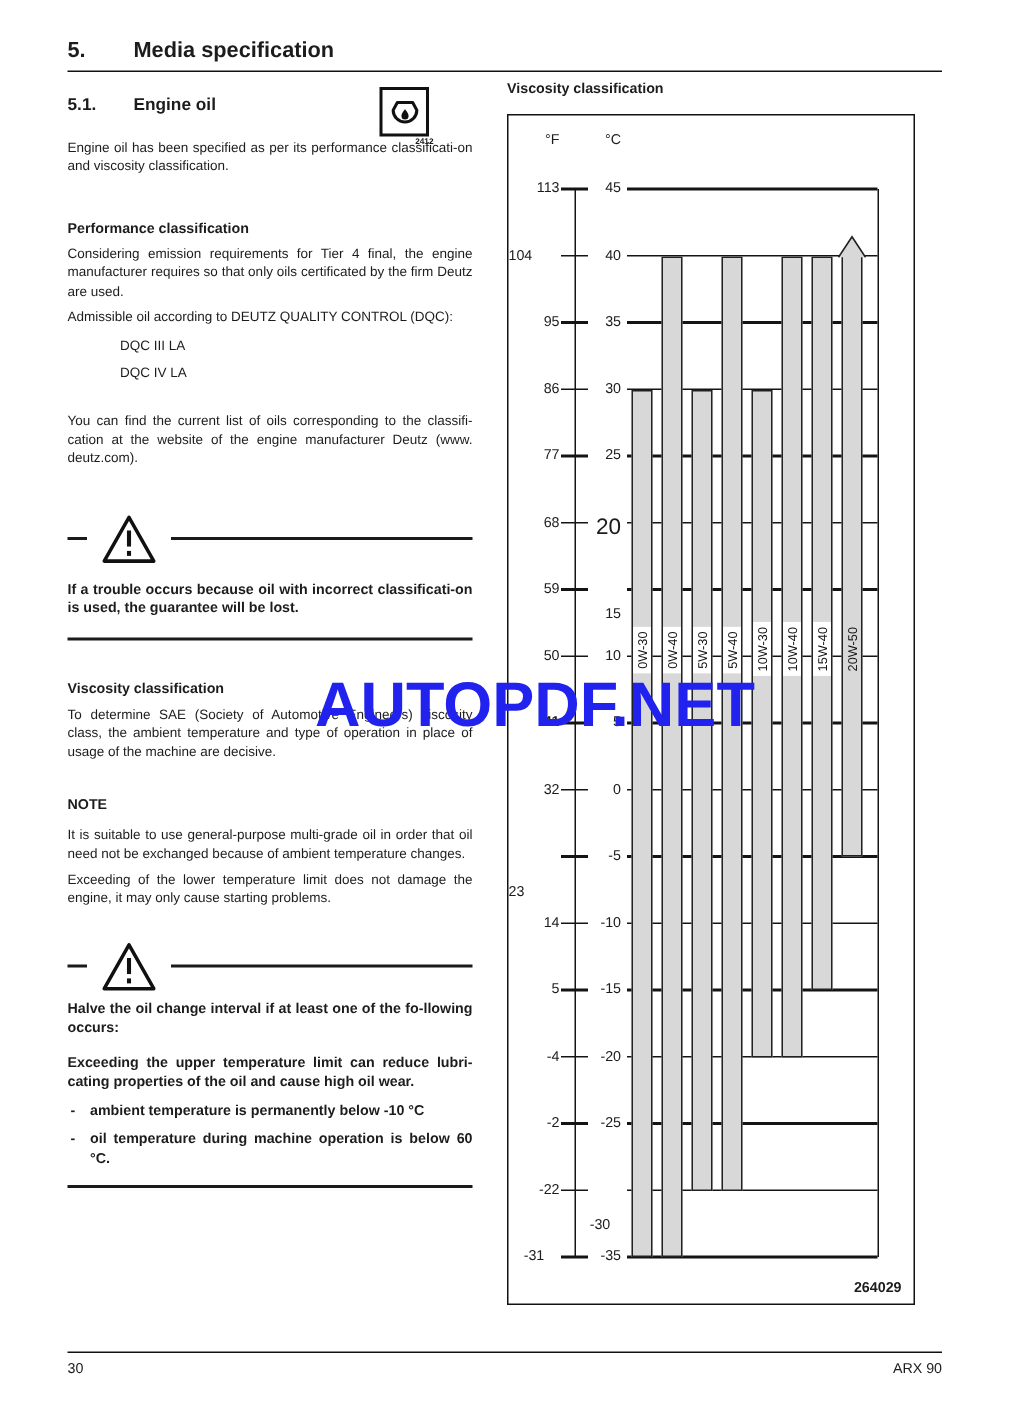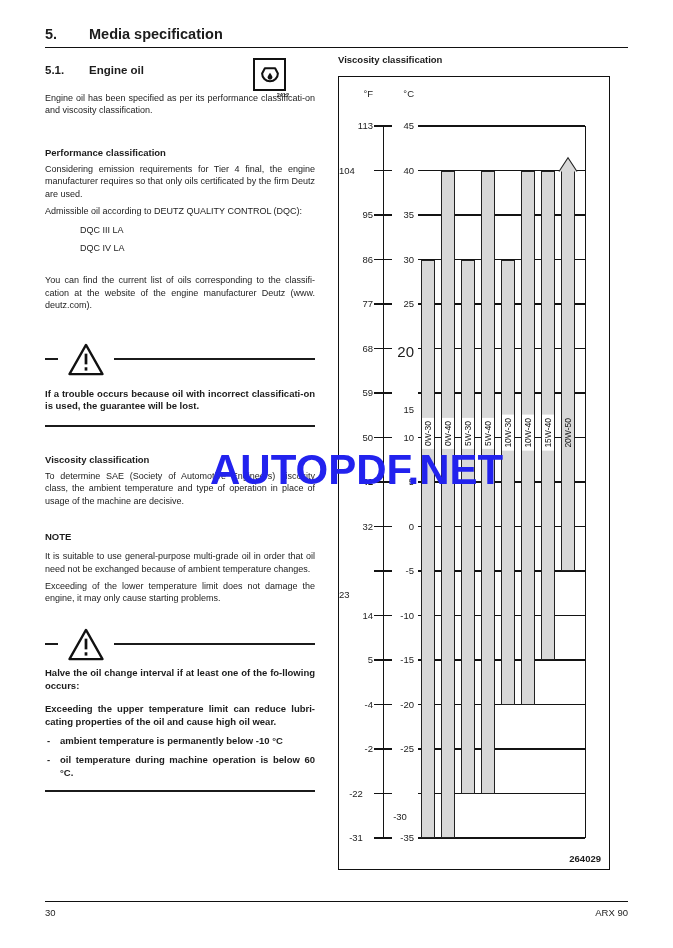--- a/index.html
+++ b/index.html
@@ -187,21 +187,21 @@
           <div style="position: absolute; left: 47px; top: 577px; width: 28px; text-align: right; font-size: 9.5px;">-15</div>
           <div style="position: absolute; left: 79px; top: 582.4px; width: 167px; height: 1.2px; background: rgb(20, 20, 20); z-index: 1;"></div>
           <div style="position: absolute; left: 0px; top: 621.5px; width: 34px; text-align: right; font-size: 9.5px;">-4</div>
           <div style="position: absolute; left: 35px; top: 626.8px; width: 18px; height: 1.4px; background: rgb(20, 20, 20);"></div>
           <div style="position: absolute; left: 47px; top: 621.5px; width: 28px; text-align: right; font-size: 9.5px;">-20</div>
           <div style="position: absolute; left: 79px; top: 626.9px; width: 167px; height: 1.2px; background: rgb(20, 20, 20); z-index: 1;"></div>
           <div style="position: absolute; left: 0px; top: 666px; width: 34px; text-align: right; font-size: 9.5px;">-2</div>
           <div style="position: absolute; left: 35px; top: 671.3px; width: 18px; height: 1.4px; background: rgb(20, 20, 20);"></div>
           <div style="position: absolute; left: 47px; top: 666px; width: 28px; text-align: right; font-size: 9.5px;">-25</div>
           <div style="position: absolute; left: 79px; top: 671.4px; width: 167px; height: 1.2px; background: rgb(20, 20, 20); z-index: 1;"></div>
-          <div style="position: absolute; left: 0px; top: 710.5px; width: 34px; text-align: center; font-size: 9.5px;">-22</div>
+          <div style="position: absolute; left: 0px; top: 710.5px; width: 34px; text-align: right; font-size: 9.5px;">-22</div>
           <div style="position: absolute; left: 35px; top: 715.8px; width: 18px; height: 1.4px; background: rgb(20, 20, 20);"></div>
           <div style="position: absolute; left: 47px; top: 710.5px; width: 28px; text-align: center; font-size: 9.5px; margin-top: 23px;">-30</div>
           <div style="position: absolute; left: 79px; top: 715.9px; width: 167px; height: 1.2px; background: rgb(20, 20, 20); z-index: 1;"></div>
           <div style="position: absolute; left: 0px; top: 755px; width: 34px; text-align: center; font-size: 9.5px;">-31</div>
           <div style="position: absolute; left: 35px; top: 760.3px; width: 18px; height: 1.4px; background: rgb(20, 20, 20);"></div>
           <div style="position: absolute; left: 47px; top: 755px; width: 28px; text-align: right; font-size: 9.5px;">-35</div>
           <div style="position: absolute; left: 79px; top: 760.4px; width: 167px; height: 1.2px; background: rgb(20, 20, 20); z-index: 1;"></div>
           <div style="position: absolute; left: 44px; top: 49px; width: 1.4px; height: 712px; background: rgb(20, 20, 20);"></div>
           <div style="position: absolute; left: 246px; top: 49px; width: 1.4px; height: 712px; background: rgb(20, 20, 20);"></div>
           <div style="position: absolute; left: 82px; top: 182.5px; width: 14px; height: 578.5px; background: rgb(216, 216, 216); border: 1px solid rgb(34, 34, 34); box-sizing: border-box; z-index: 2;"></div>

